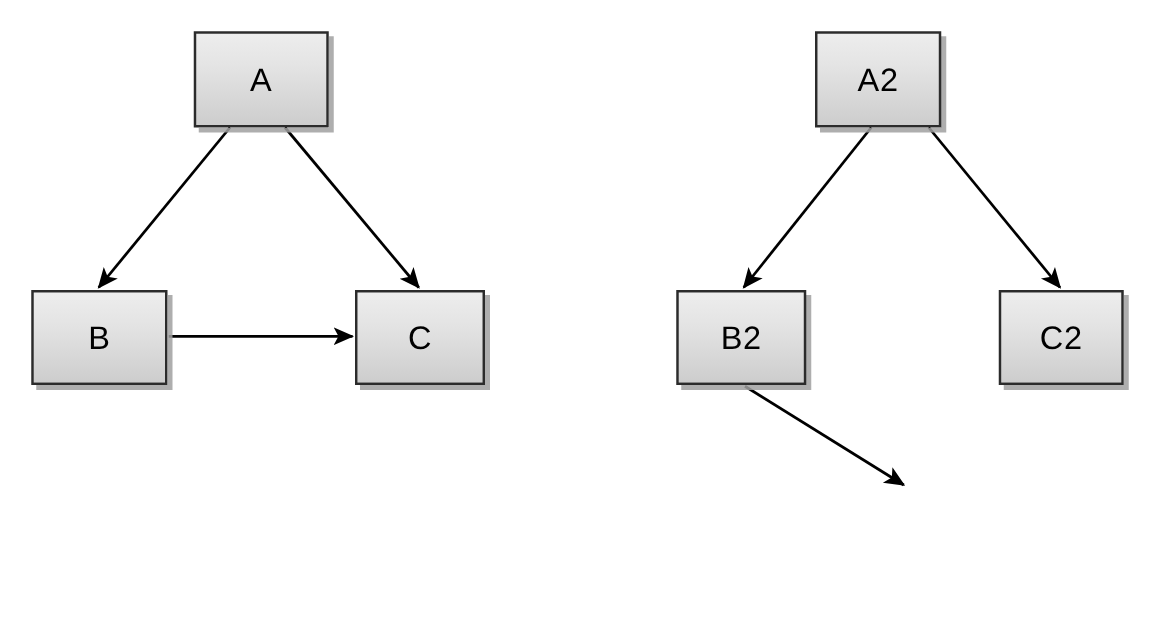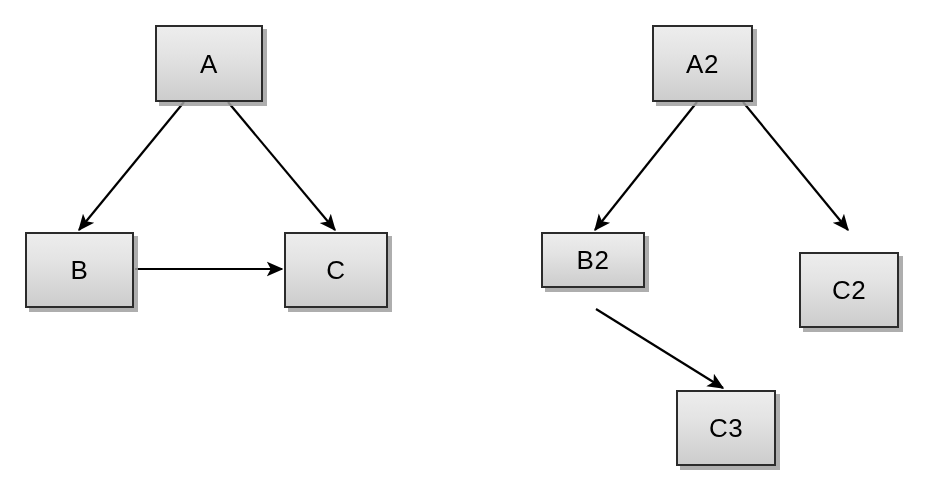--- a/index.html
+++ b/index.html
@@ -74,25 +74,22 @@
   </div>
 
   <div class="node" style="left:284px; top:232px; width:104px; height:76px;">
     <span class="node-label">C</span>
   </div>
 
   <div class="node" style="left:652px; top:25px; width:101px; height:77px;">
     <span class="node-label">A2</span>
   </div>
 
-  <div class="node" style="left:541px; top:232px; width:104px; height:56px;text-align:right;">
+  <div class="node" style="left:541px; top:232px; width:104px; height:76px;text-align:right;">
     <span class="node-label">B2</span>
   </div>
 
-  <div class="node" style="left:799px; top:232px; width:100px; height:76px;margin-top:20px;">
+  <div class="node" style="left:799px; top:232px; width:100px; height:76px;">
     <span class="node-label">C2</span>
   </div>
 
-  <div class="node" style="left:676px; top:390px; width:100px; height:76px;">
-    <span class="node-label">C3</span>
-  </div>
 
 </div>
 
 </body></html>

